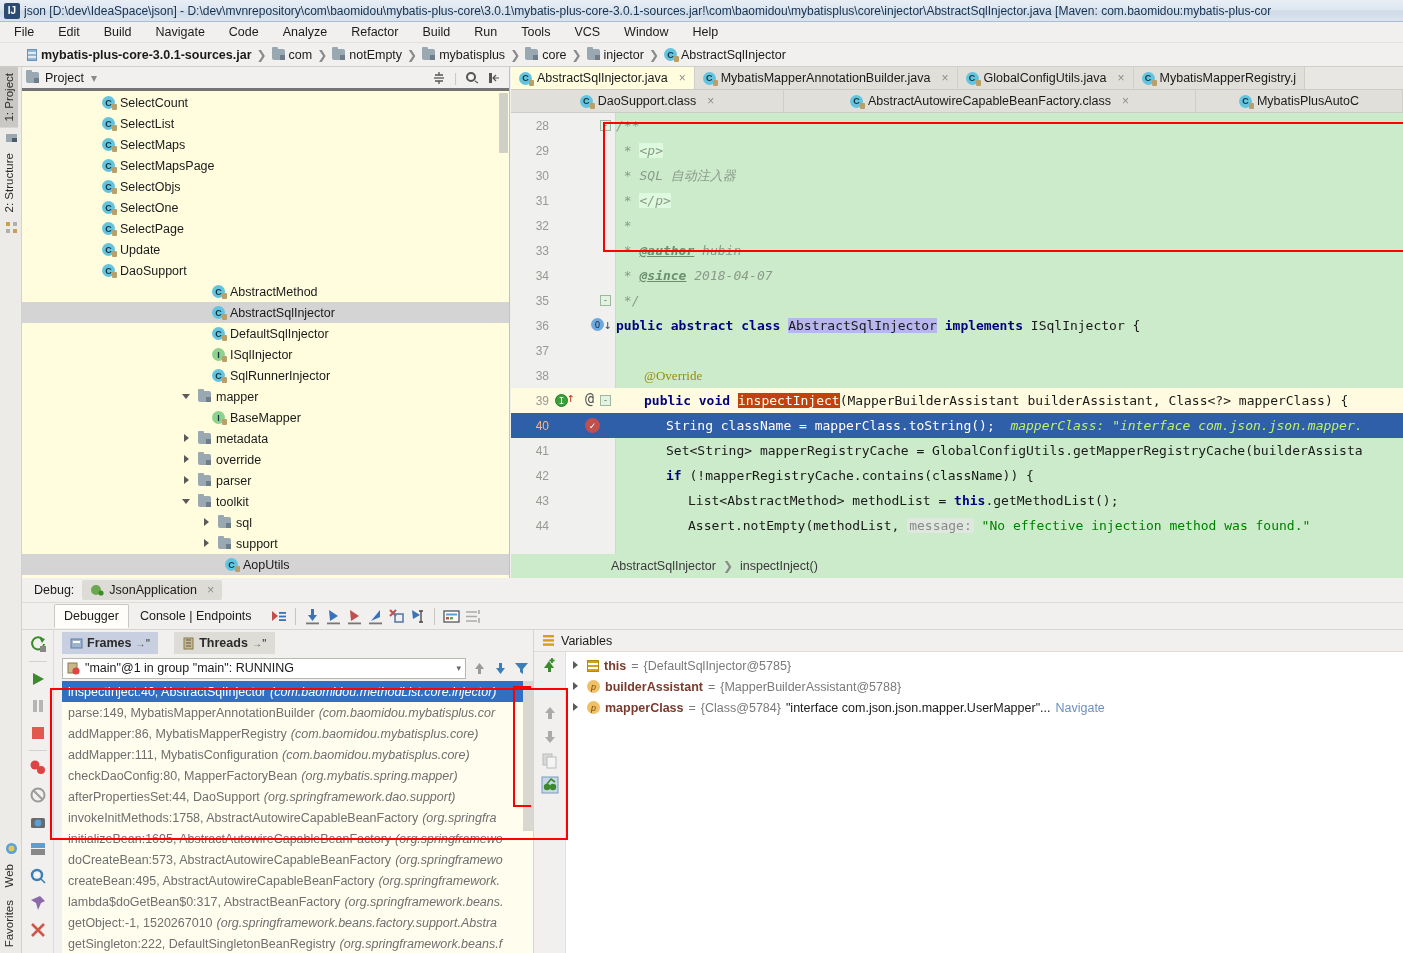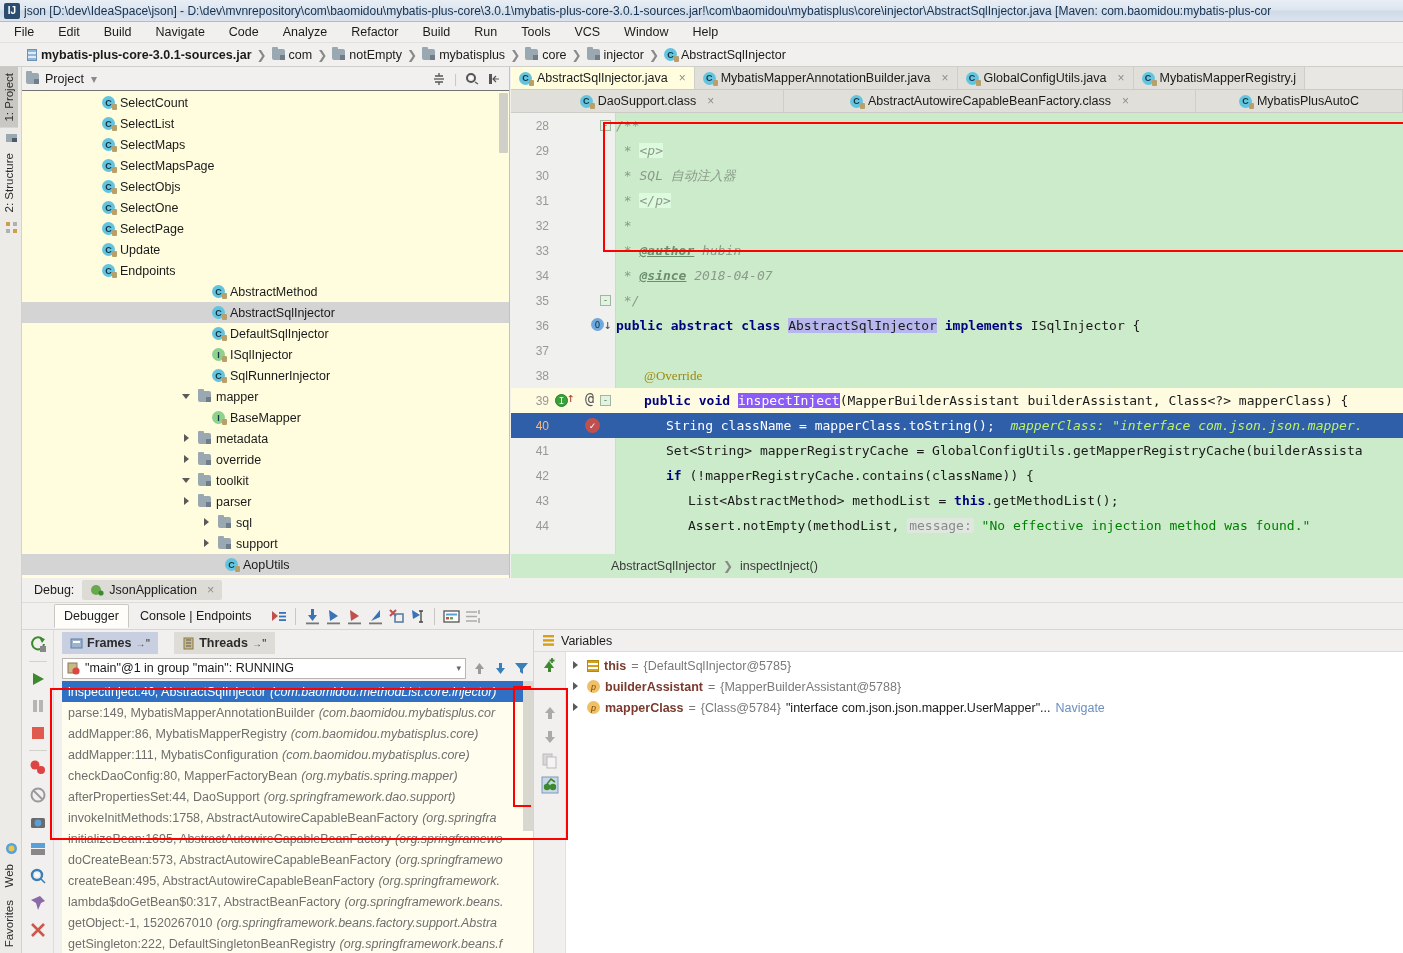--- a/index.html
+++ b/index.html
@@ -90,21 +90,21 @@
   .leftbar-bottom { position:absolute; bottom:0; left:0; width:22px; }
   .vicon { width:13px;height:13px;margin:3px auto;display:block; }
 
   
   .project-panel {
     position: absolute; left: 22px; top: 67px; width: 488px; height: 511px;
     background: #fffdde; border-right: 1px solid #c3c3bd;
     display: flex; flex-direction: column;
   }
   .proj-header {
-    height: 24px; background: #f1f0ee; border-bottom:1px solid #737373;
+    height: 24px; background: #f1f0ee; border-bottom:3px solid #737373;
     display:flex;align-items:center; padding: 0 4px; gap:6px; flex:none;text-align:center;
   }
   .proj-title { font-size:12.5px; }
   .proj-tools { margin-left:auto; display:flex; align-items:center; gap:8px; padding-right:4px;}
   .tree { flex:1; overflow:hidden; position:relative; padding-top:1px;}
   .trow {
     height: 21px; display:flex; align-items:center; gap:5px;
     padding-left: 4px; white-space:nowrap; font-size:12.5px; cursor:default;
   }
   .trow.selected { background: #d4d4d4; }
@@ -156,21 +156,21 @@
 
   .kw { color:#000080; font-weight:bold; }
   .cm { color:#8a9a8a; font-style:italic; }
   .cmtag { color:#6b8f6b; font-weight:bold; font-style:italic; text-decoration:underline;}
   .ann { color:#9e880d;font-family:Liberation Serif, serif; }
   .str { color:#008000; }
   .hint { color:#7a8a7a; font-style:italic; }
   .hintbox { background:#dfe7df; color:#8a8a8a; font-style:normal; padding:0 2px; border-radius:2px;}
   .cl.hl .hint { color:#bef264; }
   .selname { background:#b7b7ee; }
-  .caretsel { background:#8b5cf6; color:#fff; }
+  .caretsel { background:#c2410c; color:#fff; }
   .greenlight { background:#defade; }
 
   .breadcrumbs {
     height:24px; background:#ccebcb; flex:none; display:flex;
     align-items:center; justify-content:flex-start; padding-left:100px;
     font-size:12.5px; color:#3a3a3a; gap:6px; border-top:0;
   }
 
   .folding {
     position:absolute; width:11px;height:11px;border:1px solid #9db89d;
@@ -421,21 +421,21 @@
         <span>SelectPage</span>
       </div>
       <div class="trow" style="padding-left:64px">
         <span class="twist"></span>
         <span class="ic ic-class">C</span>
         <span>Update</span>
       </div>
       <div class="trow" style="padding-left:64px">
         <span class="twist"></span>
         <span class="ic ic-class">C</span>
-        <span>Endpoints</span>
+        <span>DaoSupport</span>
       </div>
       <div class="trow" style="padding-left:190px">
         <span class="ic ic-class">C</span>
         <span>AbstractMethod</span>
       </div>
       <div class="trow selected" style="padding-left:190px">
         <span class="ic ic-class">C</span>
         <span>AbstractSqlInjector</span>
       </div>
       <div class="trow" style="padding-left:190px">
@@ -463,28 +463,28 @@
         <span class="twist closed"></span>
         <span class="ic ic-folder"></span>
         <span>metadata</span>
       </div>
       <div class="trow" style="padding-left:160px">
         <span class="twist closed"></span>
         <span class="ic ic-folder"></span>
         <span>override</span>
       </div>
       <div class="trow" style="padding-left:160px">
+        <span class="twist closed"></span>
+        <span class="ic ic-folder"></span>
+        <span>parser</span>
+      </div>
+      <div class="trow" style="padding-left:160px">
         <span class="twist open"></span>
         <span class="ic ic-folder"></span>
         <span>toolkit</span>
-      </div>
-      <div class="trow" style="padding-left:160px">
-        <span class="twist closed"></span>
-        <span class="ic ic-folder"></span>
-        <span>parser</span>
       </div>
       <div class="trow" style="padding-left:180px">
         <span class="twist closed"></span>
         <span class="ic ic-folder"></span>
         <span>sql</span>
       </div>
       <div class="trow" style="padding-left:180px">
         <span class="twist closed"></span>
         <span class="ic ic-folder"></span>
         <span>support</span>

